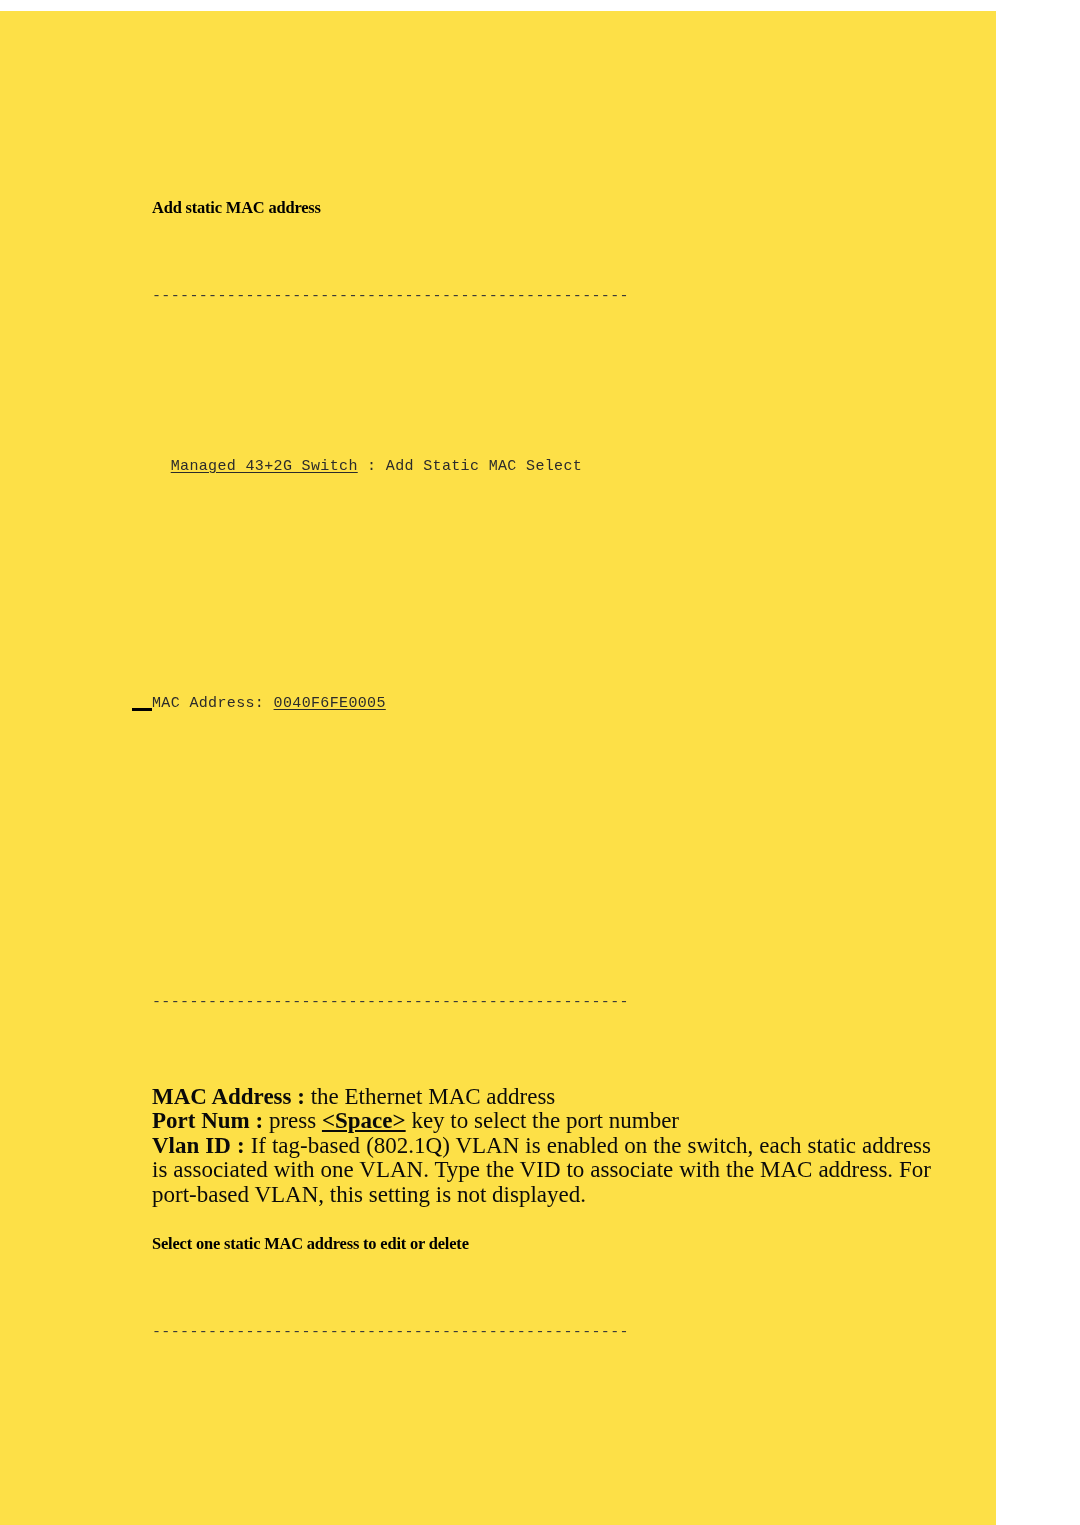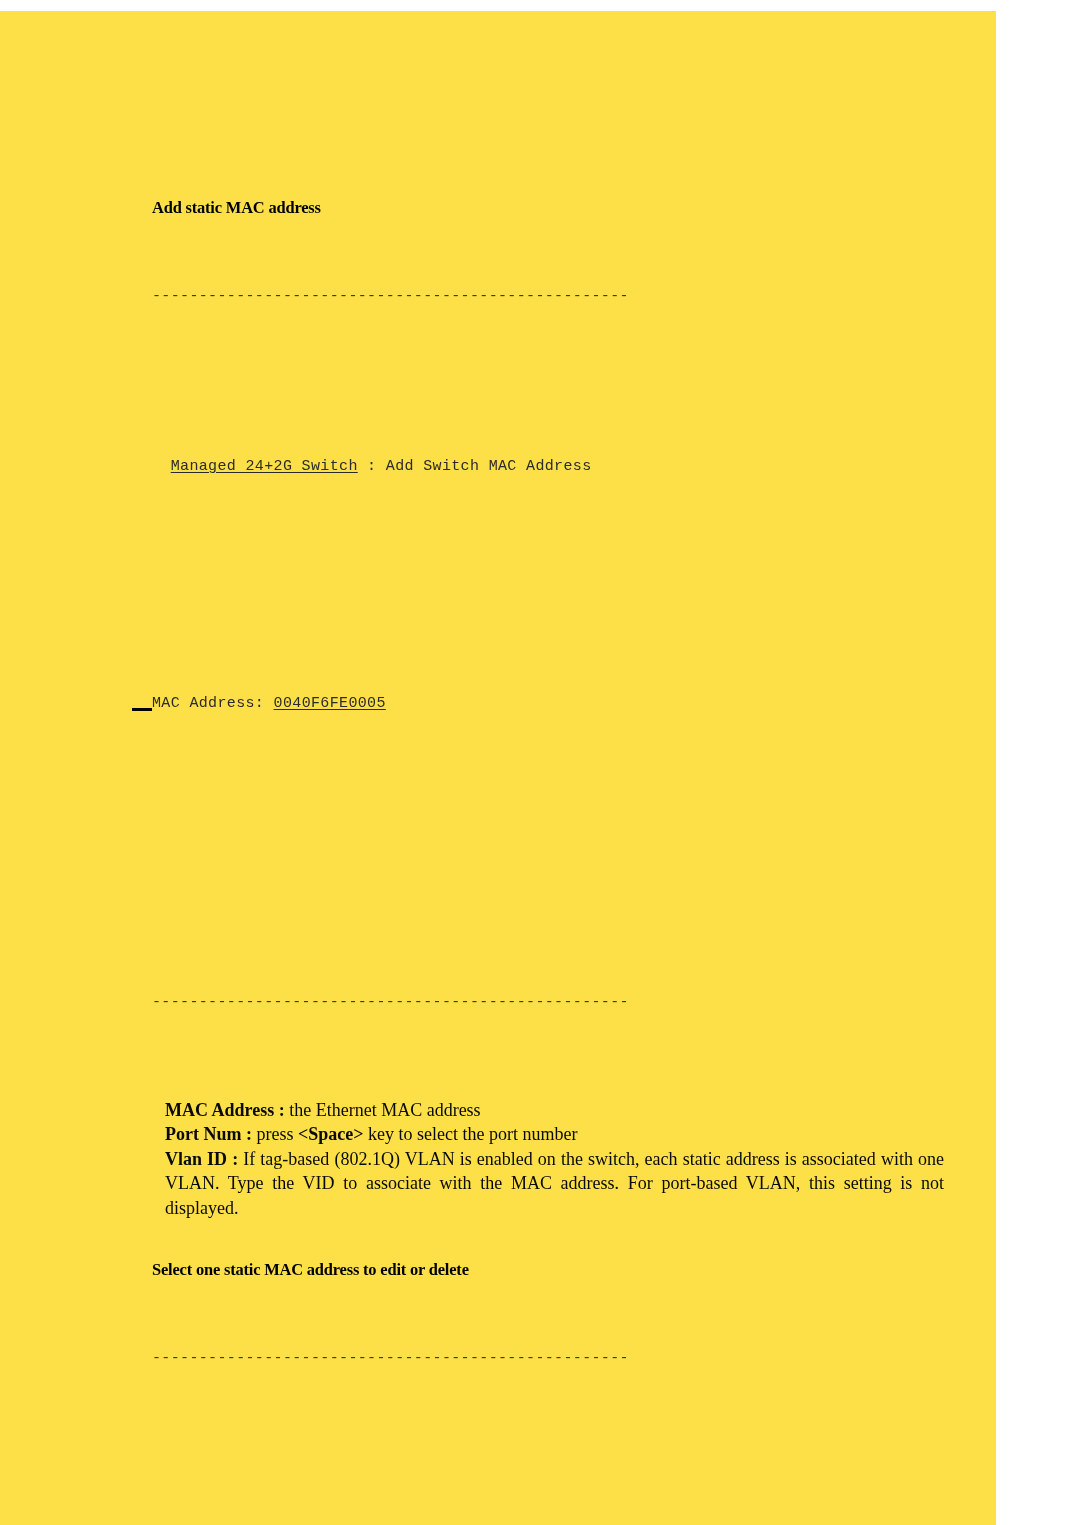--- a/index.html
+++ b/index.html
@@ -84,47 +84,47 @@
     bottom: 3px;
     width: 20px;
     height: 3px;
     background: #000000;
   }
   .marker.red-bar { background: #fe0000; height: 4px; }
 
   
   .para {
     font-family: "Liberation Serif", serif;
-    font-size: 18px;
+    font-size: 23px;
     line-height: 24.5px;
     text-align: justify;
-    margin: 13px;
+    margin: 0;
     width: 779px;
     color: #0a0a0a;
   }
   .para b { font-weight: bold; }
-  .kbd { font-weight: bold; }
+  .kbd { font-weight: bold; text-decoration: underline; }
   .spacer-26 { height: 26px; }
   .spacer-30 { height: 30px; }
 </style>
 </head>
 <body>
 
 <div class="page">
   <div class="content">
 
     <h2 class="sec-heading">Add static MAC address</h2>
 
     <div class="term">
 
       <span class="rule">---------------------------------------------------</span>
 
       <span class="blank"></span>
 
-      <span class="line"><span>  </span><span class="u">Managed 24+2G Switch</span><span> : Add Switch MAC Address</span></span>
+      <span class="line"><span>  </span><span class="u">Managed 43+2G Switch</span><span> : Add Static MAC Select</span></span>
 
       <span class="blank"></span>
       <span class="blank"></span>
 
       <span class="line bar-row"><span class="marker"></span><span></span><span>MAC Address:</span><span> </span><span class="u">0040F6FE0005</span></span>
 
 
 
       <span class="blank"></span>
       <span class="blank"></span>

